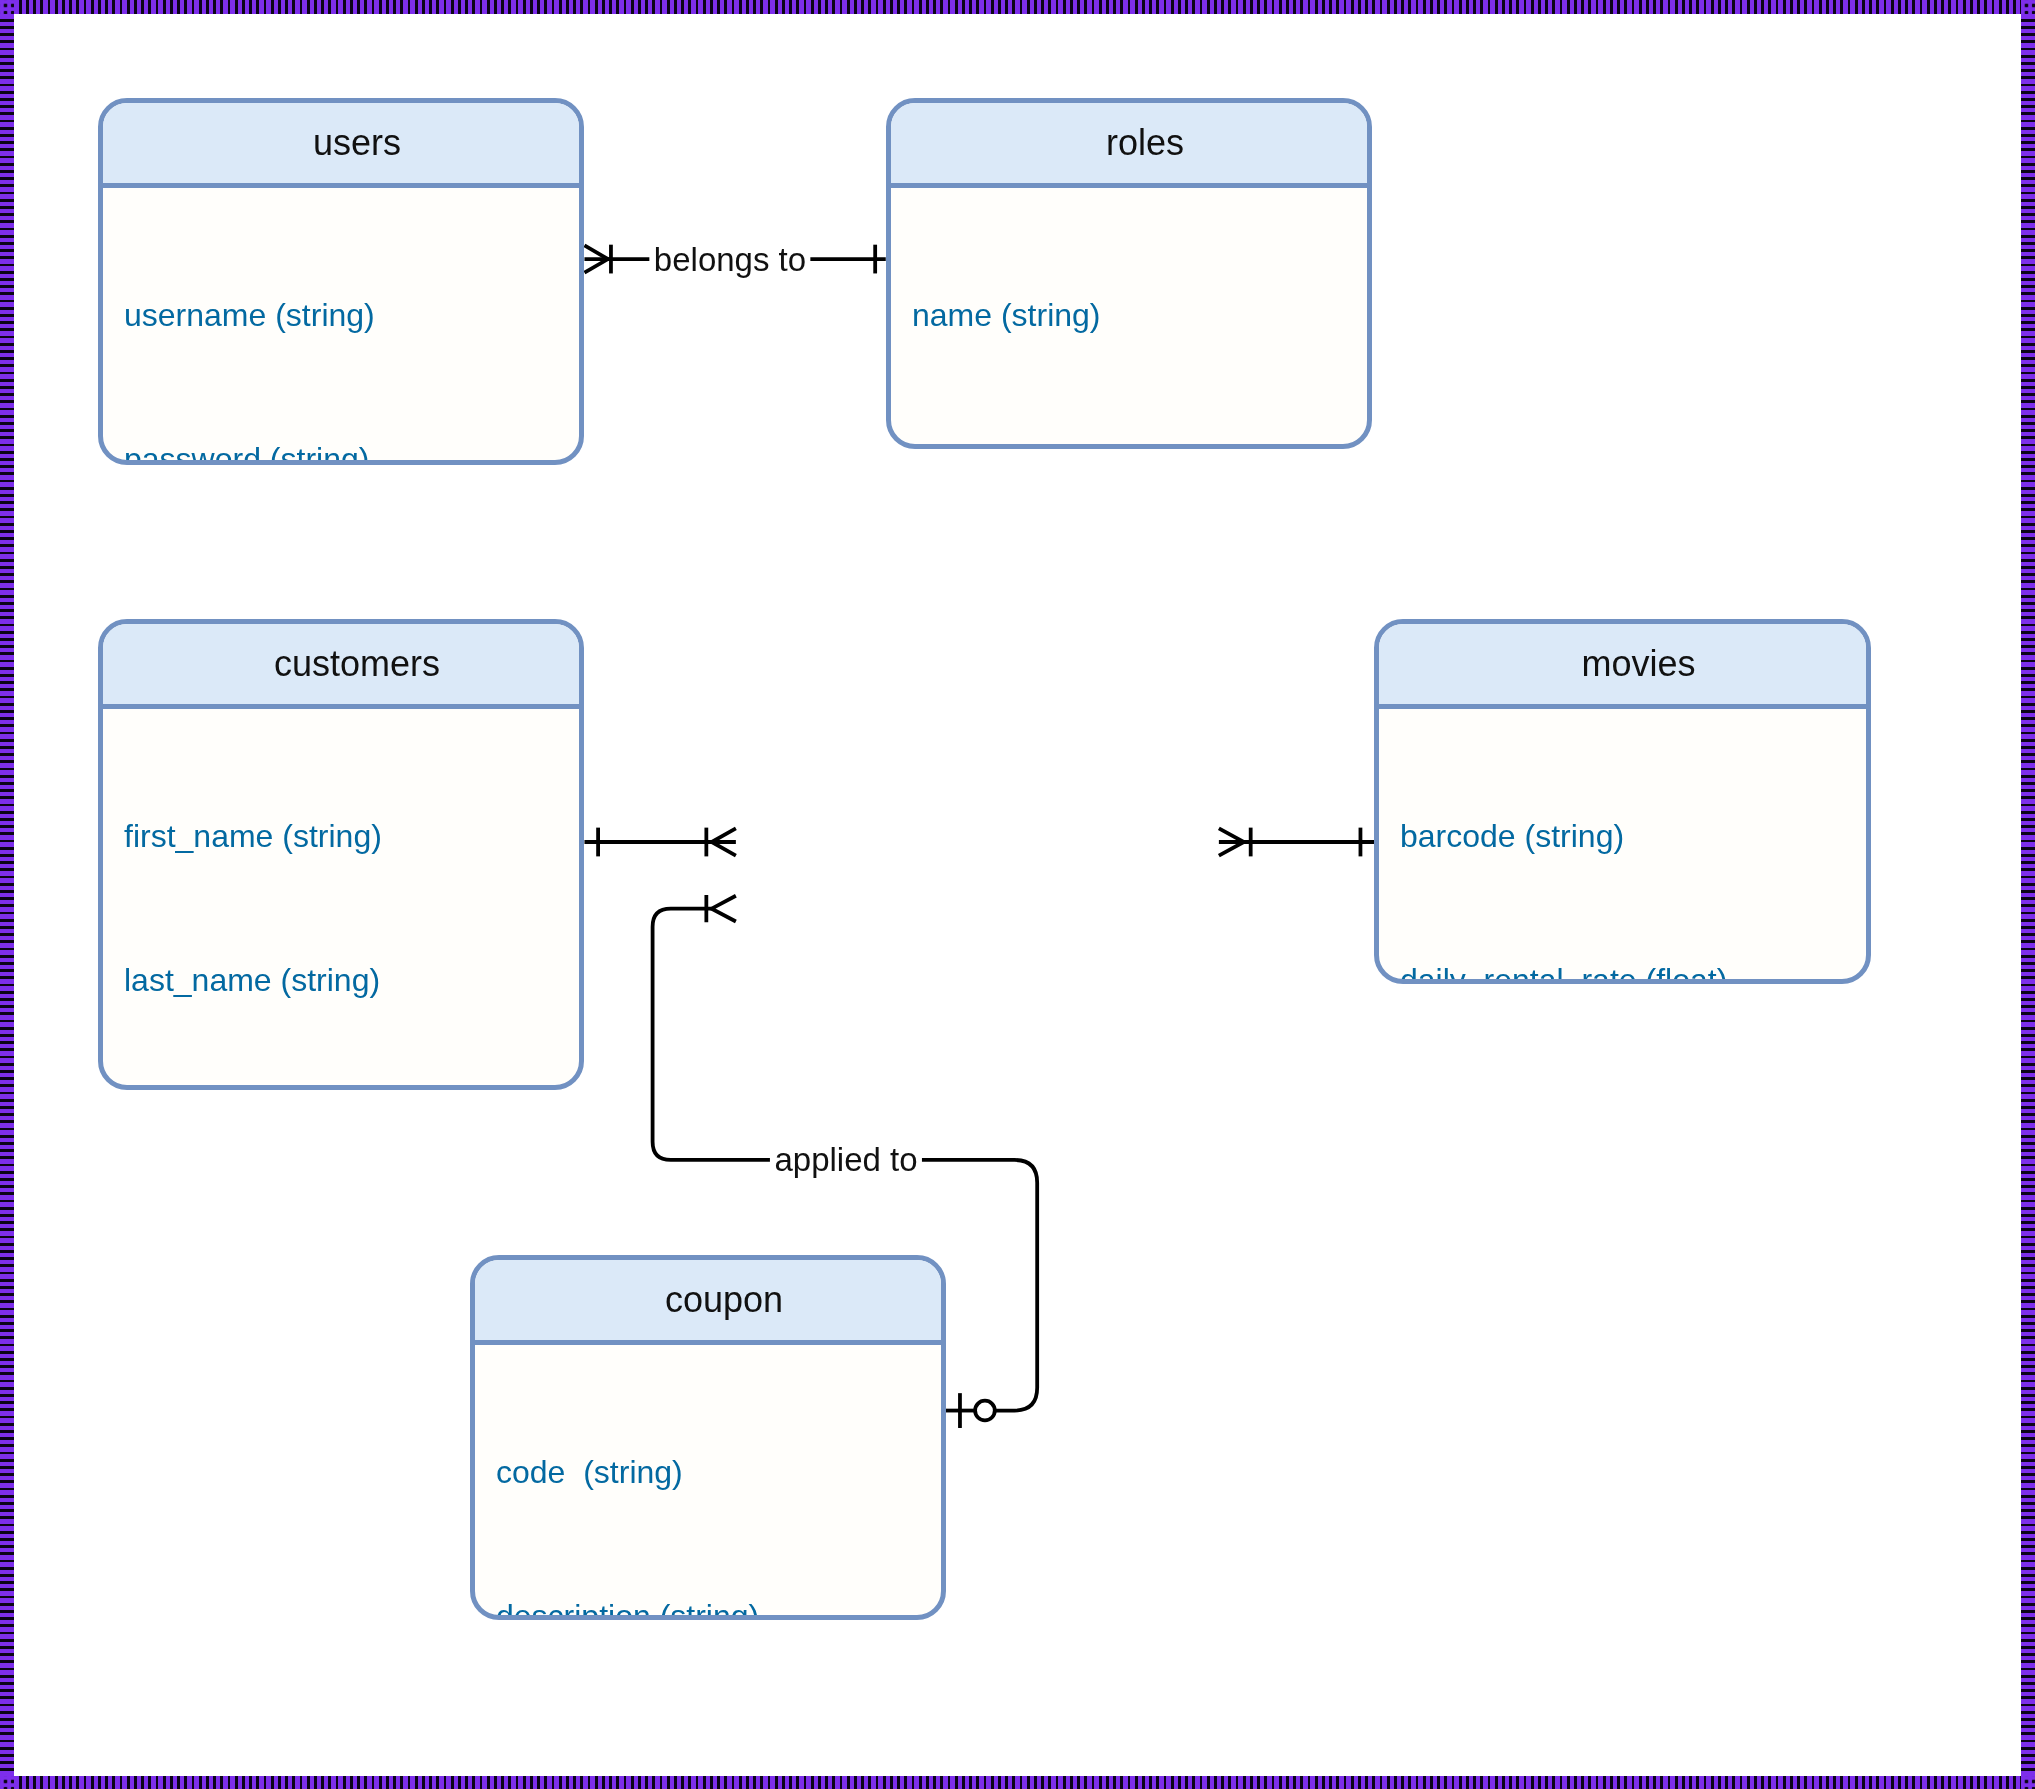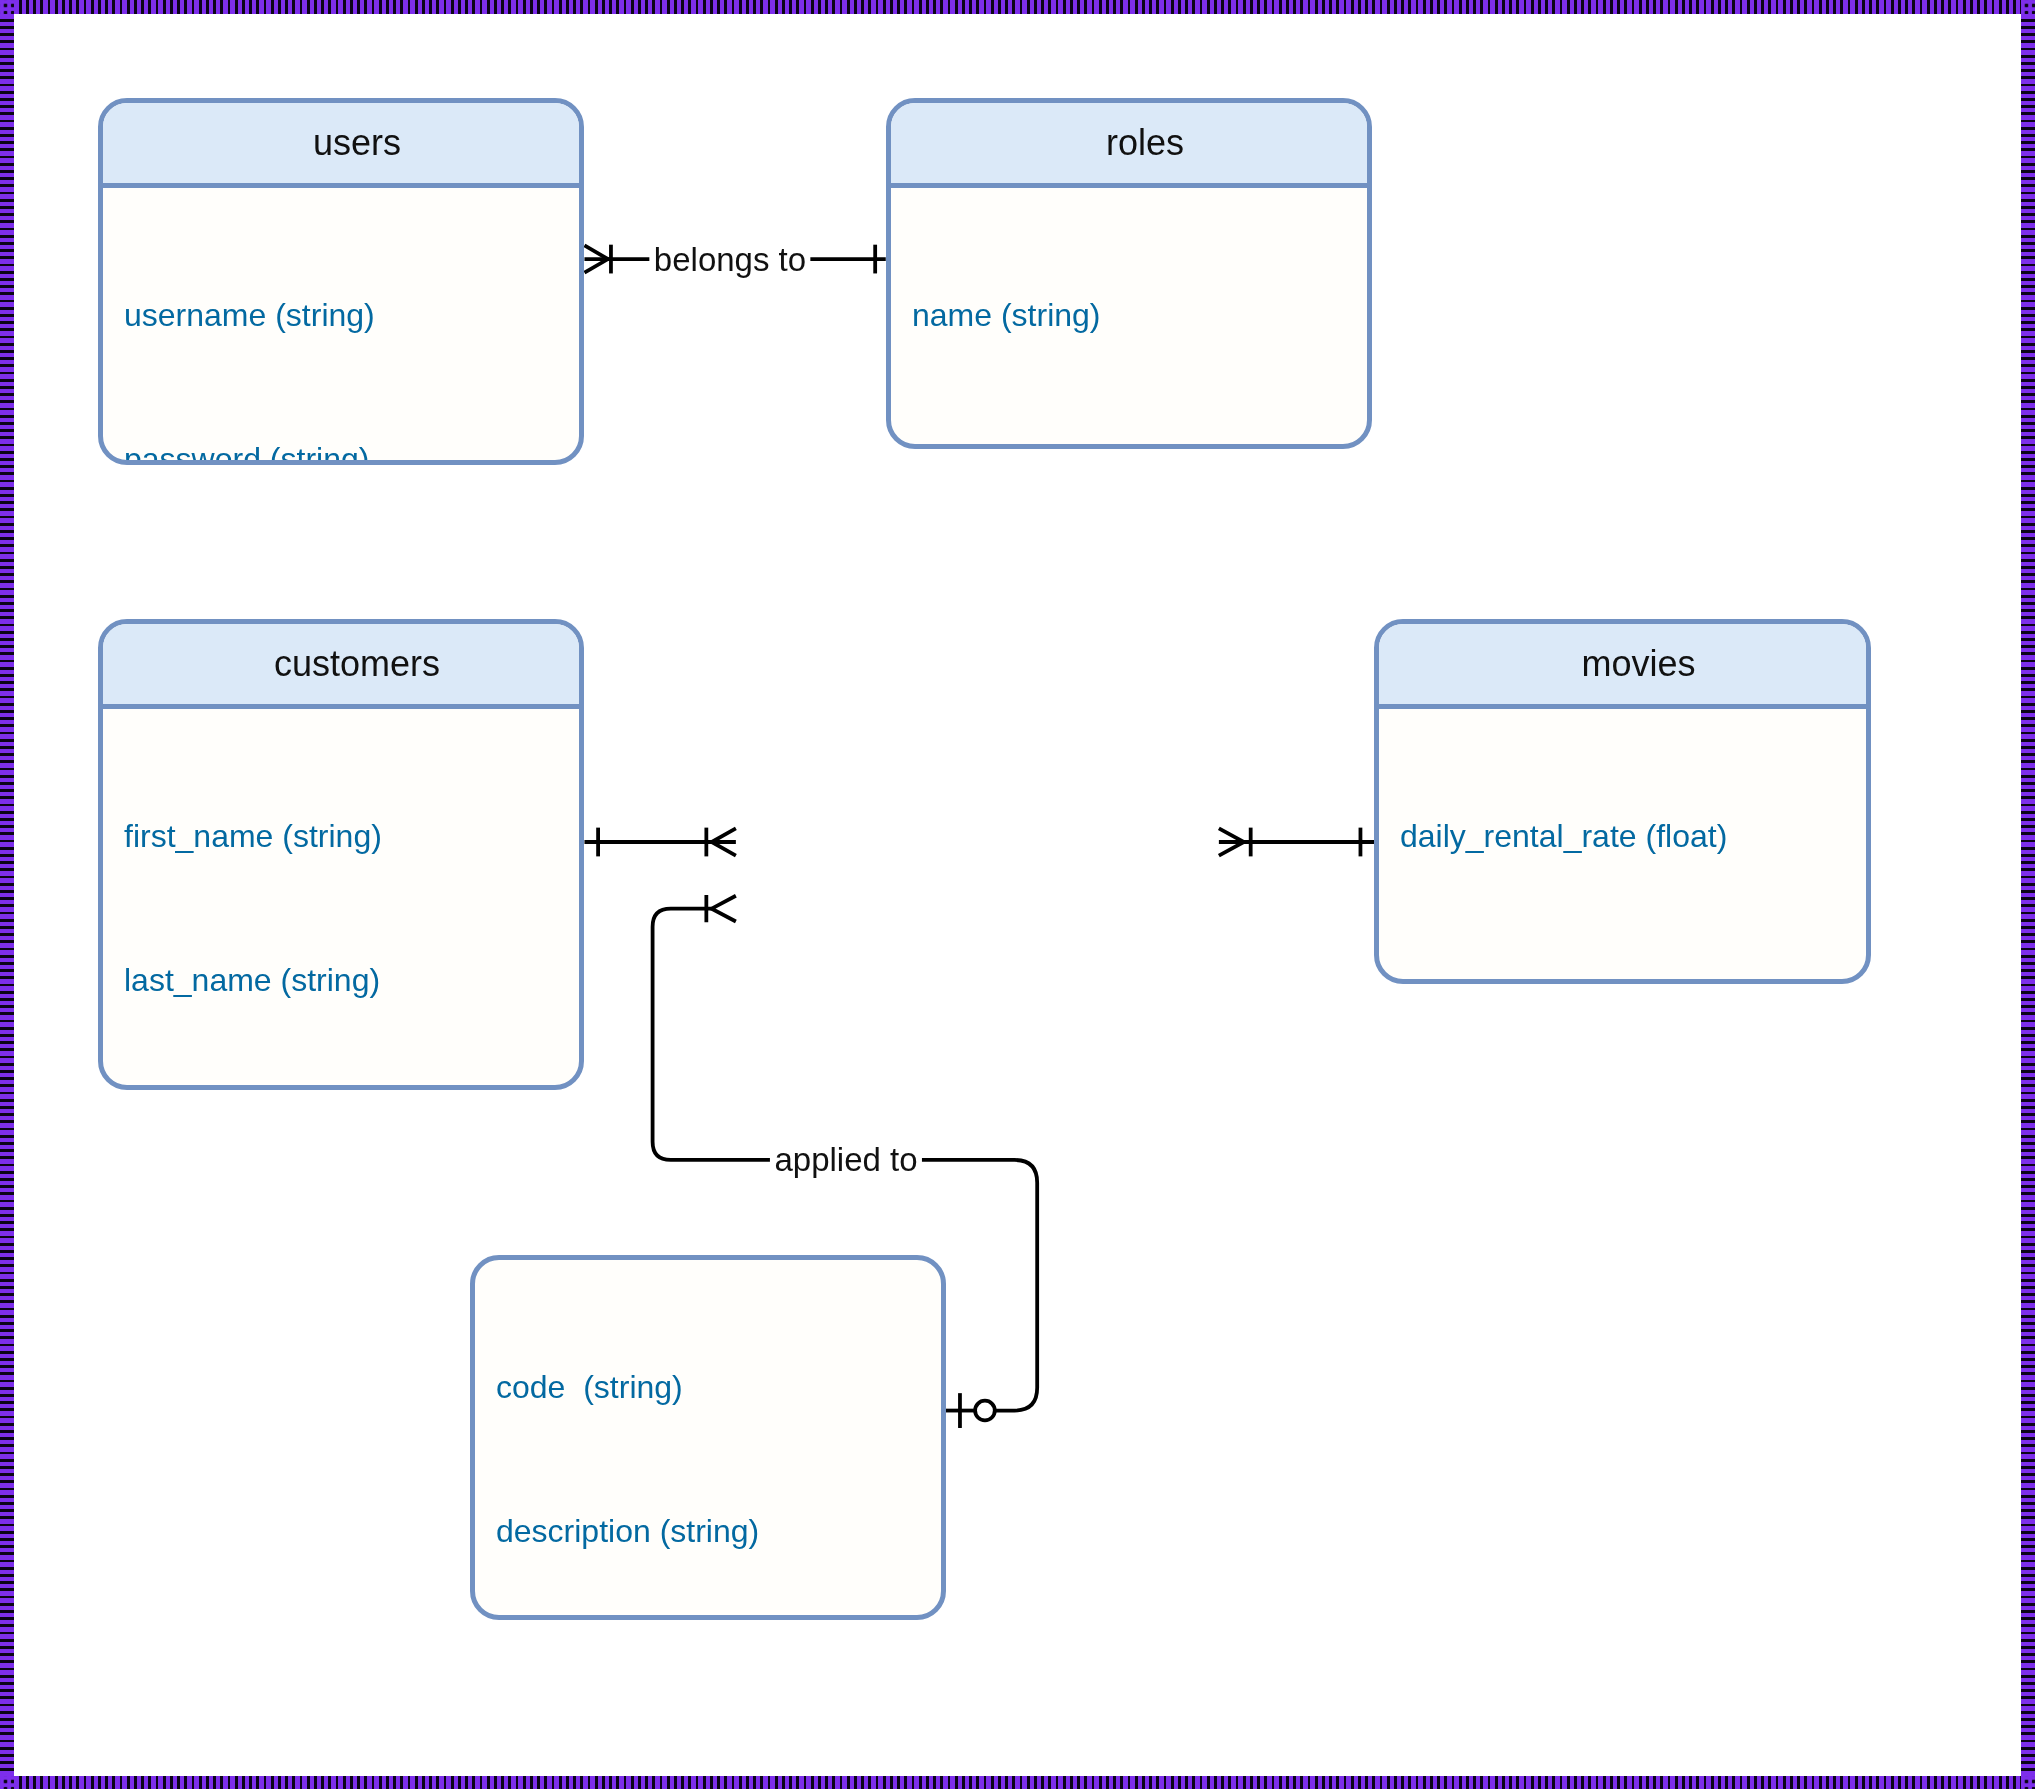--- a/index.html
+++ b/index.html
@@ -148,26 +148,30 @@
       
     </div>
   </div>
 
 
   <div class="entity" style="left:1374px;top:619px;width:497px;height:365px">
     <div class="entity-header">
       <span>movies</span>
     </div>
     <div class="entity-body">
+      <div>barcode (string)</div>
       <div>daily_rental_rate (float)</div>
       
     </div>
   </div>
 
   <div class="entity" style="left:470px;top:1255px;width:476px;height:365px">
+    <div class="entity-header">
+      <span>coupon</span>
+    </div>
     <div class="entity-body">
       <div>code  (string)</div>
       <div>description (string)</div>
       
     </div>
   </div>
 
   <div class="rel-label" style="left:730px;top:260px">belongs to</div>
   <div class="rel-label" style="left:846px;top:1160px">applied to</div>
 

